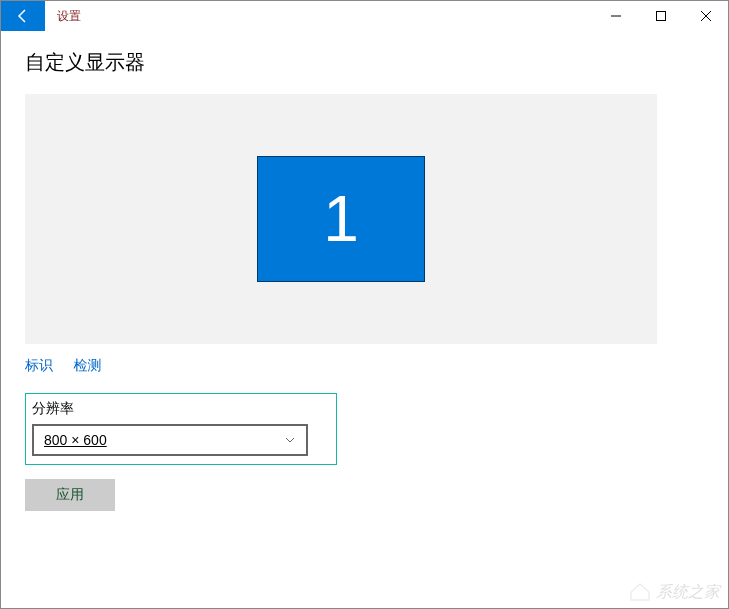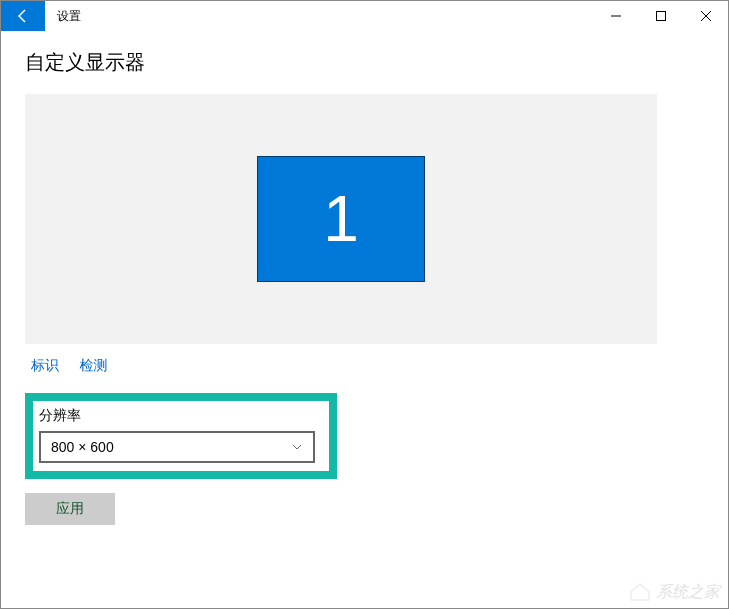--- a/index.html
+++ b/index.html
@@ -1,44 +1,44 @@
 <!DOCTYPE html>
 <html><head>
   <meta charset="utf-8">
   <style>
     * { margin: 0; padding: 0; box-sizing: border-box; font-family: "Microsoft YaHei", "Segoe UI", sans-serif; }
     body { width: 729px; height: 609px; background: #fff; border: 1px solid #888; position: relative; overflow: hidden; }
     
     .titlebar { height: 30px; display: flex; align-items: center; background: #fff; }
     .back-btn { width: 44px; height: 30px; background: #0078d7; display: flex; align-items: center; justify-content: center; }
     .back-btn svg { width: 16px; height: 16px; }
-    .titlebar-title { padding-left: 12px; font-size: 12px; color: #000000; flex: 1; }
+    .titlebar-title { padding-left: 12px; font-size: 12px; color: #7f1d1d; flex: 1; }
     .win-controls { display: flex; height: 30px; }
     .win-btn { width: 45px; height: 30px; display: flex; align-items: center; justify-content: center; }
     .win-btn svg { width: 10px; height: 10px; }
     
     .content { padding: 18px 24px; }
     
     .page-header { display: flex; align-items: center; gap: 14px; margin-bottom: 30px; margin-top: 14px; }
     .gear { width: 22px; height: 22px; display: flex; align-items: center; justify-content: center; }
     .page-title { font-size: 28px; font-weight: 400; color: #000; }
     
     .section-title { font-size: 20px; font-weight: 400; color: #000; margin-bottom: 18px; }
     
     .display-preview { width: 632px; height: 250px; background: #f2f2f2; display: flex; align-items: center; justify-content: center; margin-bottom: 12px; }
     .monitor-box { width: 168px; height: 126px; background: #0078d7; border: 1px solid #003a6b; display: flex; align-items: center; justify-content: center; }
     .monitor-num { color: #fff; font-size: 64px; font-weight: 200; font-family: "Segoe UI Light", sans-serif; }
     
-    .link-row { margin-bottom: 18px; margin-left: 6px; }
+    .link-row { margin-bottom: 18px; }
     .link-row a { color: #0066cc; font-size: 14px; text-decoration: none; margin-right: 16px; cursor: pointer; }
     
-    .highlight-box { border: 8px solid #14b8a6; padding: 6px 14px 8px 6px; width: 312px; margin-bottom: 14px; }
+    .highlight-box { border: 1px solid #14b8a6; padding: 6px 14px 8px 6px; width: 312px; margin-bottom: 14px; }
     .field-label { font-size: 14px; color: #000; margin-bottom: 6px; display: block; }
     .dropdown { width: 276px; height: 32px; border: 2px solid #666; display: flex; align-items: center; padding: 0 10px; justify-content: space-between; background: #fff; cursor: pointer; }
-    .dropdown-value { font-size: 14px; color: #000; }
+    .dropdown-value { font-size: 14px; color: #000; text-decoration: underline; }
     .chevron { width: 12px; height: 12px; }
     
     .button-row { display: flex; gap: 12px; }
     .btn { width: 90px; height: 32px; background: #ccc; border: none; font-size: 14px; color: #14532d; cursor: pointer; }
     
     .watermark { position: absolute; bottom: 4px; right: 8px; color: #ccc; font-size: 16px; font-style: italic; opacity: 0.6; display: flex; align-items: center; gap: 4px; text-align: center; }
     .watermark svg { width: 24px; height: 24px; opacity: 0.6; }
   </style>
 </head>
 <body>

